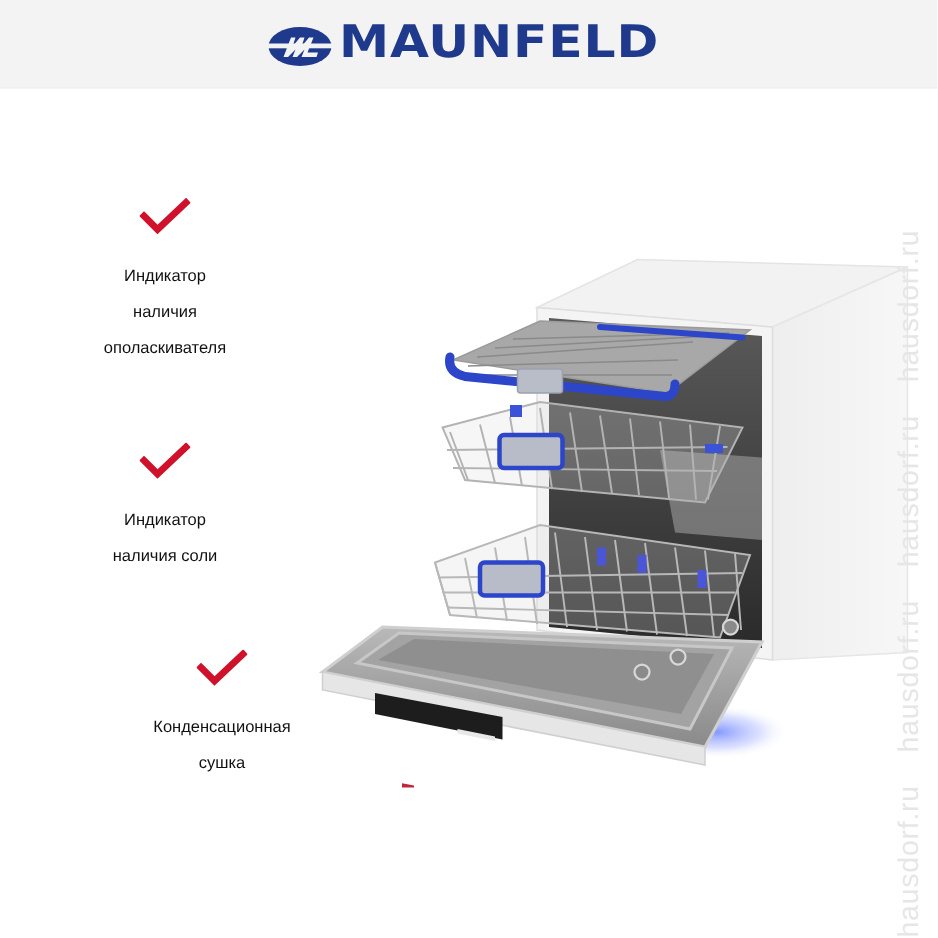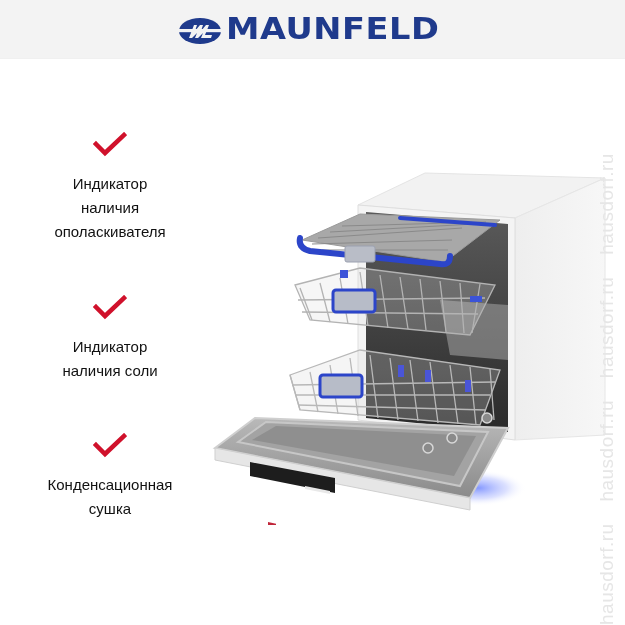--- a/index.html
+++ b/index.html
@@ -23,21 +23,21 @@
     font-weight: bold; font-size: 30px; letter-spacing: 0.5px;
     color: #1f3a8c; line-height: 32px;
     transform: scaleX(1.12); transform-origin: left center;
   }
   .feature {
     position: absolute; left: 0; width: 220px; text-align: center;
   }
   .check { width: 34px; height: 26px; display: block; margin: 0 auto; }
   .feature-text {
     margin-top: 14px;
-    font-size: 15px; line-height: 24px; color: #111111;
+    font-size: 11px; line-height: 24px; color: #111111;
     white-space: pre-line;
   }
   .appliance { position: absolute; left: 205px; top: 165px; width: 410px; height: 360px; }
   .watermark {
     position: absolute; left: 596px; top: 625px;
     transform: rotate(-90deg); transform-origin: left top;
     font-size: 19px; color: #e6e6e6; white-space: nowrap; letter-spacing: 0.5px;
     width: 480px;
   }
   .watermark span { margin-right: 16px; }
@@ -66,21 +66,21 @@
 </div>
 
 <div class="feature" style="top:295px;">
   <svg class="check" viewBox="0 0 34 26">
     <polyline points="3,12 12,21 31,3" fill="none" stroke="#d0112b" stroke-width="4.5" stroke-linecap="square"></polyline>
   </svg>
   <div class="feature-text">Индикатор
 наличия соли</div>
 </div>
 
-<div class="feature" style="top:433px;">
+<div class="feature" style="top:433px;padding-left:38px;">
   <svg class="check" viewBox="0 0 34 26">
     <polyline points="3,12 12,21 31,3" fill="none" stroke="#d0112b" stroke-width="4.5" stroke-linecap="square"></polyline>
   </svg>
   <div class="feature-text">Конденсационная
 сушка</div>
 </div>
 
 <svg class="appliance" viewBox="205 165 410 360">
   <defs>
     <radialGradient id="glow" cx="50%" cy="50%" r="50%">

